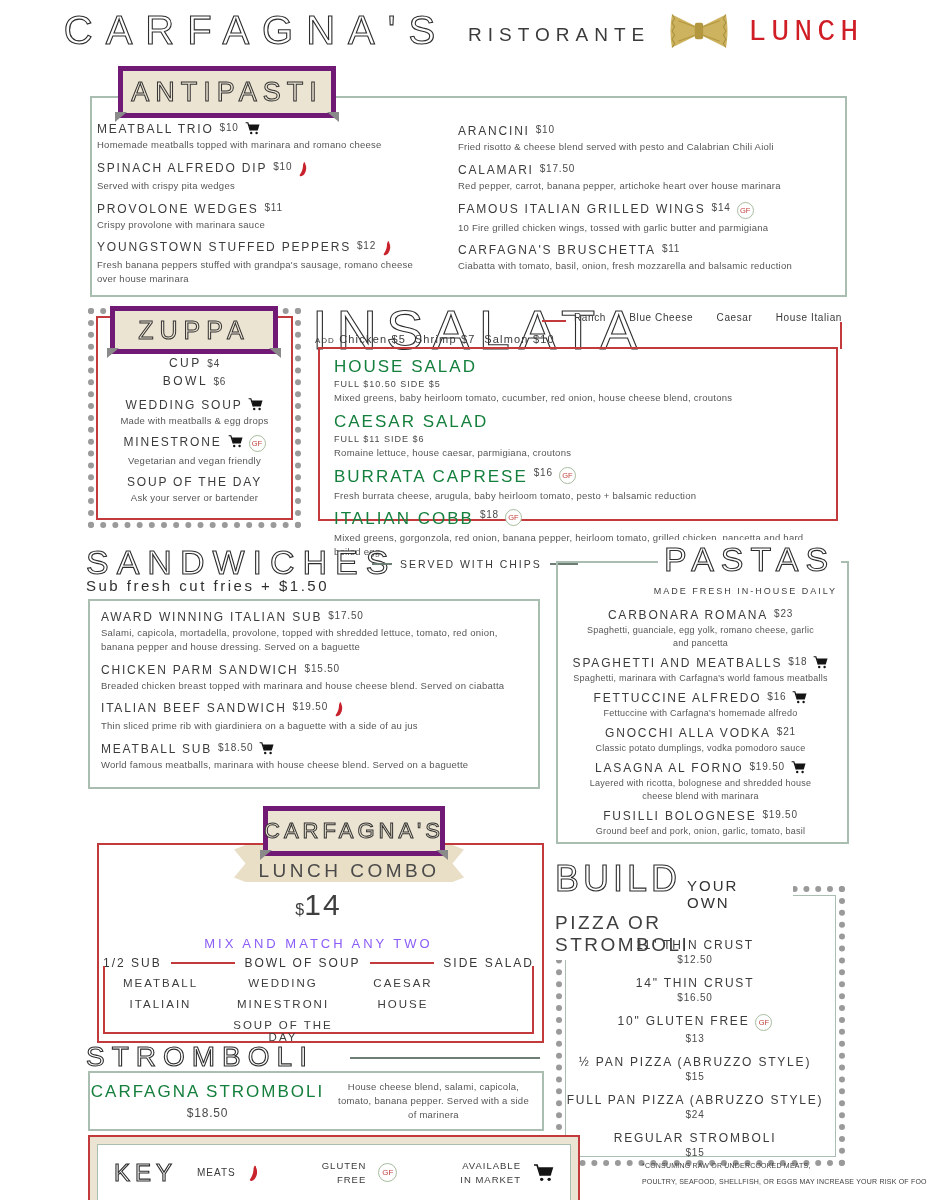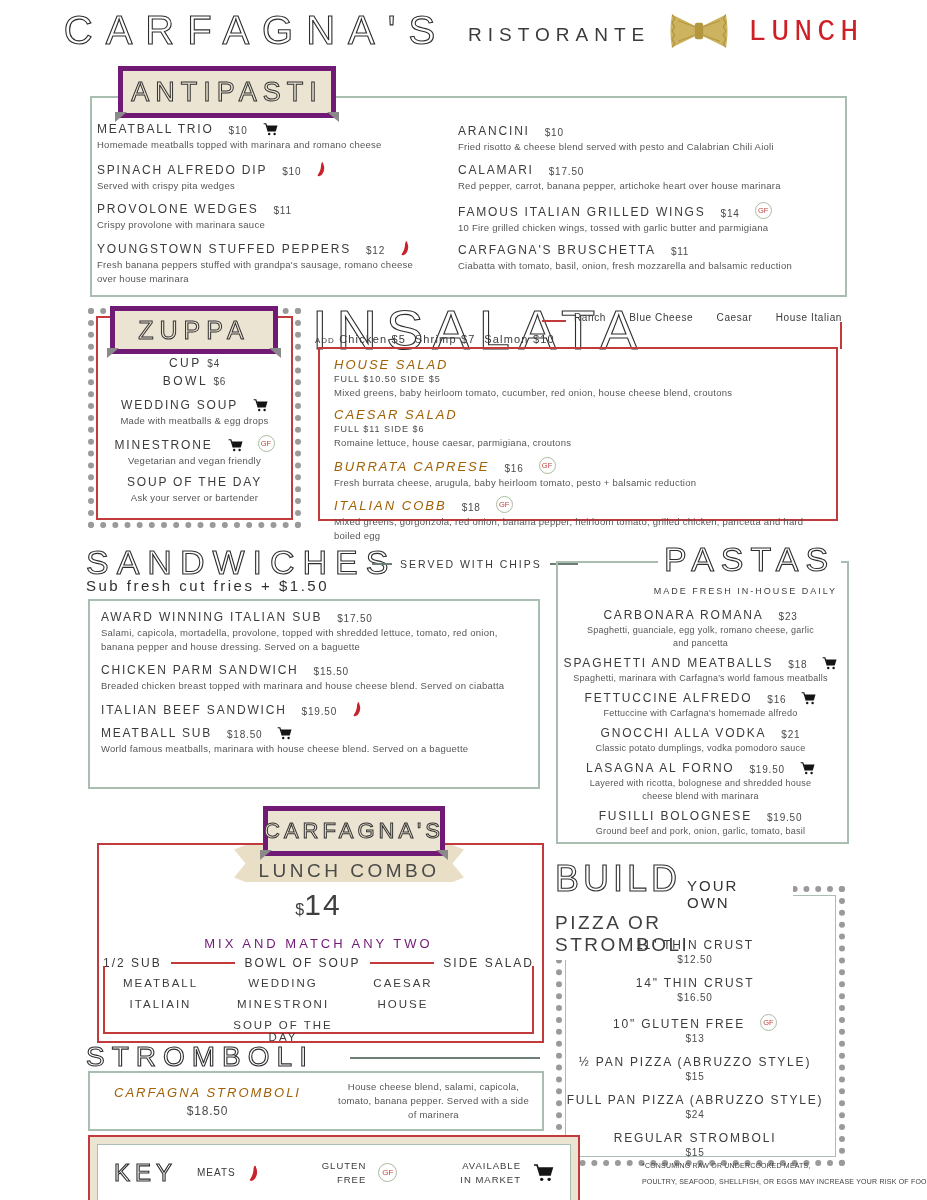--- a/index.html
+++ b/index.html
@@ -28,23 +28,23 @@
   }
   .banner::before, .banner::after {
     content:""; position:absolute; bottom:-9px; width:0; height:0; border:solid transparent;
   }
   .banner::before { left:-8px;  border-width:10px 12px 0 0; border-top-color:#8a8a8a; }
   .banner::after  { right:-8px; border-width:10px 0 0 12px; border-top-color:#8a8a8a; }
 
   .stamp { border:6px dotted #9a9a9a; }
 
   
-  .item-head { display:flex; align-items:flex-end; gap:15px; }
+  .item-head { display:flex; align-items:flex-start; gap:6px; }
   .item-name { font-size:12px; letter-spacing:1.8px; color:#3c3c3c; white-space:nowrap; }
-  .item-name-lg { font-size:13px; letter-spacing:2px; color:#a16207;font-style:italic; }
+  .item-name-lg { font-size:17px; letter-spacing:2px; color:#15803d; }
   .item-price { font-size:10px; letter-spacing:0.8px; color:#4a4a4a; }
   .item-desc { font-size:9.5px; letter-spacing:0.25px; color:#565656; line-height:1.45; margin-top:2px; }
   .item-sizes { font-size:9px; letter-spacing:1px; color:#4a4a4a; margin-top:2px; }
   .menu-item { margin-bottom:9px; }
 
   .gf-badge {
     display:inline-block; width:15px; height:15px; border-radius:50%;
     border:1px solid #a9bc9f; color:#c0443f; font-size:7.5px; line-height:15px;
     text-align:center; letter-spacing:0; background:#fff; flex:0 0 auto;
   }
@@ -285,20 +285,21 @@
       <div class="item-desc">Breaded chicken breast topped with marinara and house cheese blend. Served on ciabatta</div>
     </div>
     <div class="menu-item">
       <div class="item-head">
         <span class="item-name">ITALIAN BEEF SANDWICH</span>
         <span class="item-price">$19.50</span>
         <svg width="10" height="16" viewBox="0 0 10 16">
             <path d="M5.6 2.6 C5.4 1.2 7 0.8 7.2 2.2 L7.3 3.1 C8.8 5.6 8.6 9.8 6.4 13.1 C5.2 14.9 2.8 15.8 1.9 14.9 C1.2 14.2 2.1 13.4 2.9 12.1 C4.6 9.4 5 6.2 5.1 3.3 Z" fill="#c8232c"></path>
           </svg>
       </div>
+      <div class="item-desc">Thin sliced prime rib with giardiniera on a baguette with a side of au jus</div>
     </div>
     <div class="menu-item">
       <div class="item-head">
         <span class="item-name">MEATBALL SUB</span>
         <span class="item-price">$18.50</span>
         <svg width="15" height="13" viewBox="0 0 16 14">
             <path d="M4 2.6 L15.6 2.6 L13.6 9.2 L5.6 9.2 Z" fill="#141414"></path>
             <path d="M0.6 0.8 L3 0.8 L5.6 9.2" stroke="#141414" stroke-width="1.3" fill="none"></path>
             <circle cx="6.6" cy="11.9" r="1.3" fill="#141414"></circle>
             <circle cx="12.4" cy="11.9" r="1.3" fill="#141414"></circle>
@@ -378,21 +379,21 @@
   <div class="abs red-box" style="left:97px; top:843px; width:443px; height:196px;"></div>
   <div class="abs banner" style="left:263px; top:806px; width:172px; height:40px;">
     <span class="outline-cream" style="font-size:22px; letter-spacing:4px;">CARFAGNA'S</span>
   </div>
   <div class="abs ribbon" style="left:234px; top:845px; width:230px; height:37px;">
     <span style="font-size:19px; letter-spacing:3.5px; color:#4a4a4a;">LUNCH COMBO</span>
   </div>
   <div class="abs center" style="left:97px; top:888px; width:443px;">
     <span style="font-size:16px; color:#3f3f3f;">$</span><span style="font-size:30px; letter-spacing:2px; color:#3f3f3f; font-weight:500;">14</span>
   </div>
-  <div class="abs center" style="left:97px; top:936px; width:443px; font-size:13px; letter-spacing:3px; color:#701a75;">MIX  AND  MATCH  ANY  TWO</div>
+  <div class="abs center" style="left:97px; top:936px; width:443px; font-size:13px; letter-spacing:3px; color:#8b5cf6;">MIX  AND  MATCH  ANY  TWO</div>
   <div class="abs combo-hdr" style="left:103px; top:956px; width:431px;">
     <span>1/2 SUB</span>
     <span class="redline"></span>
     <span>BOWL OF SOUP</span>
     <span class="redline"></span>
     <span>SIDE SALAD</span>
   </div>
   <div class="abs" style="left:103px; top:966px; width:431px; height:68px; border:2px solid #c23a3c; border-top:none; box-sizing:border-box;"></div>
   <div class="abs" style="left:103px; top:977px; width:355px; display:grid; grid-template-columns:115px 1fr 110px;">
     <div>

